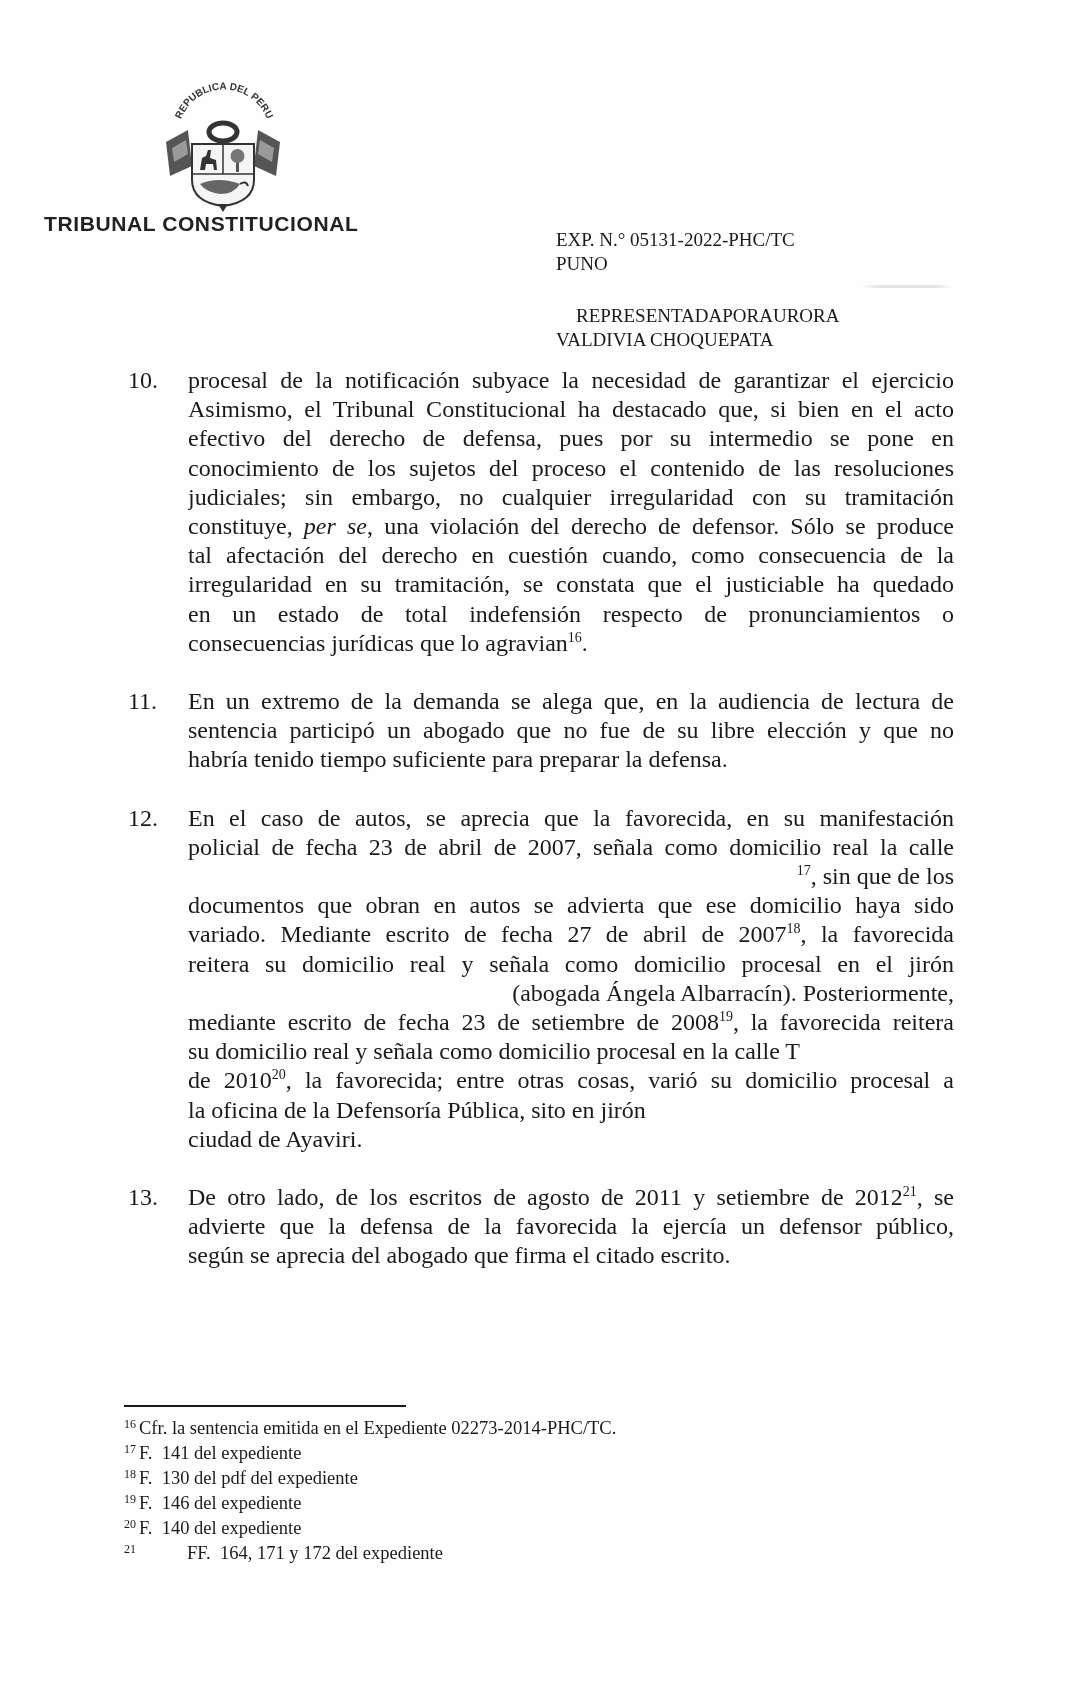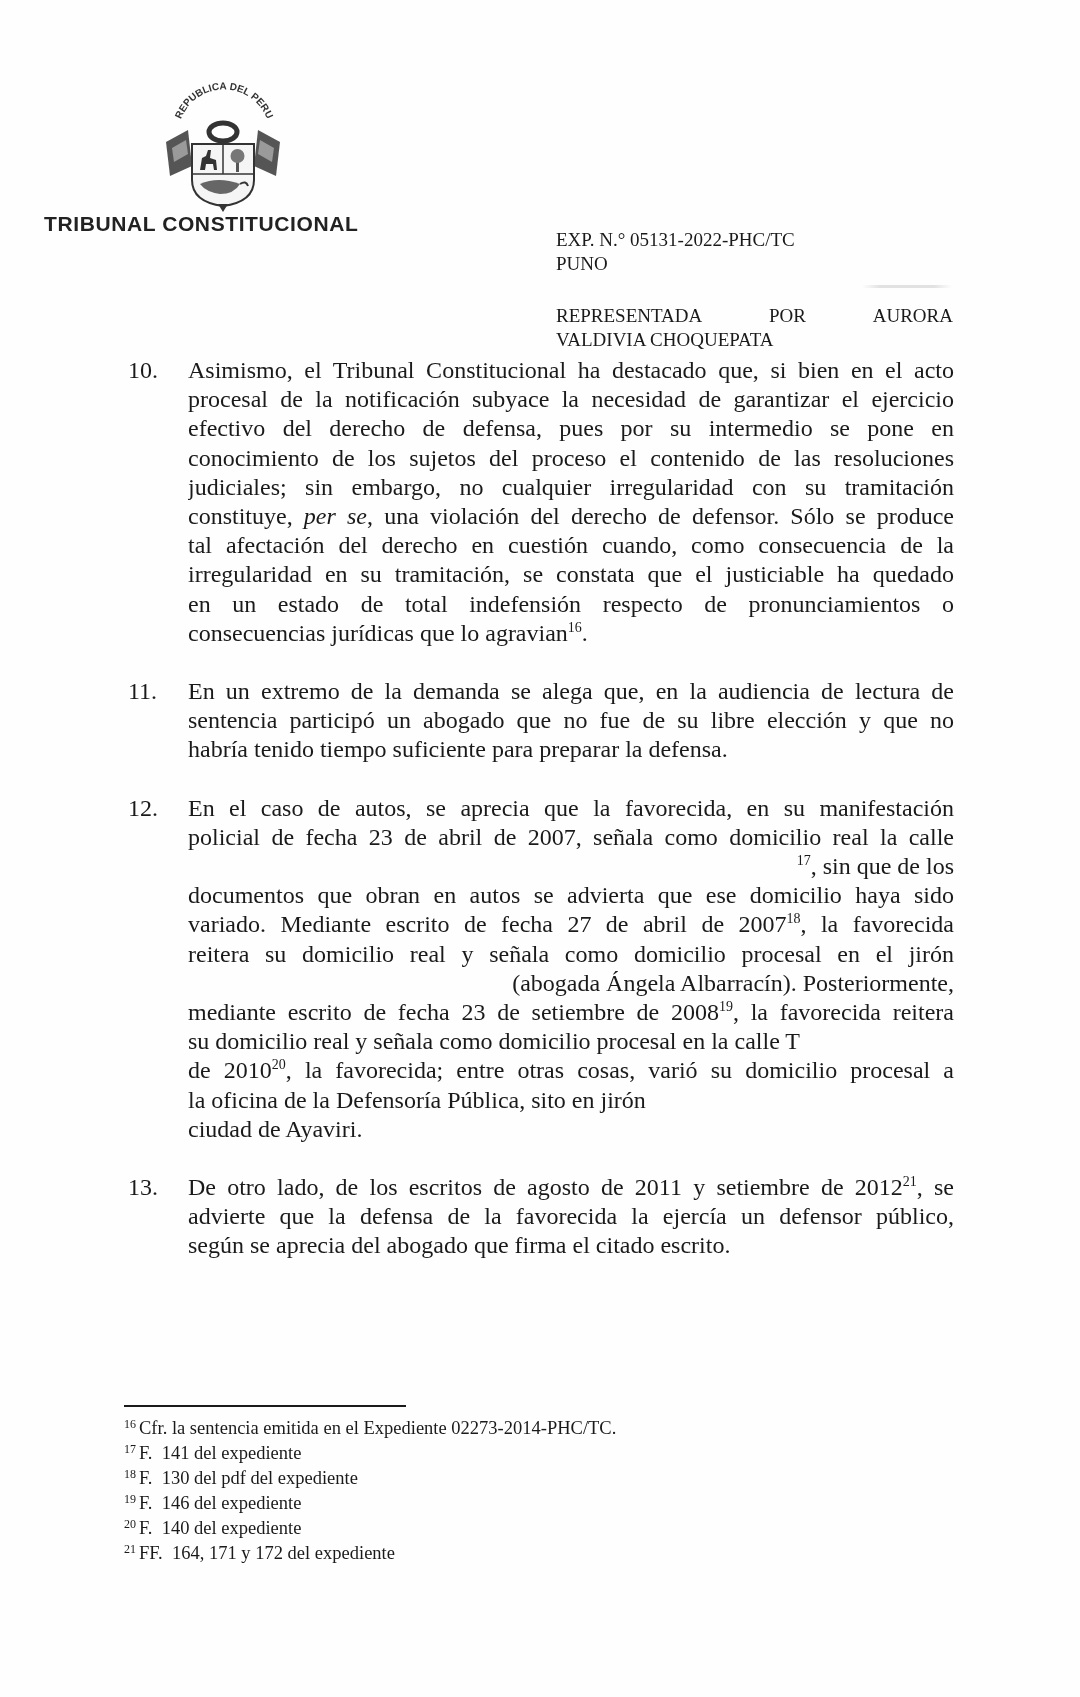--- a/index.html
+++ b/index.html
@@ -80,28 +80,29 @@
     .party-block {
       position: absolute;
       left: 556px;
       top: 304px;
       width: 397px;
       font-size: 19px;
       line-height: 24px;
     }
     .party-line1 {
       display: flex;
-      justify-content: space-between;
+      justify-content: flex-start;
+      margin-left: 20px;
     }
 
     
     .body {
       position: absolute;
       left: 128px;
-      top: 356px;
+      top: 366px;
       width: 826px;
     }
     .para {
       position: relative;
       padding-left: 60px;
       font-size: 24px;
       line-height: 29.2px;
       text-align: justify;
       margin-bottom: 29px;
     }
@@ -210,22 +211,22 @@
       <span>AURORA</span>
     </div>
     <div>VALDIVIA CHOQUEPATA</div>
   </div>
 
   <div class="body">
 
     <div class="para">
       <span class="para-num">10.</span>
       <span class="para-text">
+        <span class="line">procesal de la notificación subyace la necesidad de garantizar el ejercicio</span>
         <span class="line">Asimismo, el Tribunal Constitucional ha destacado que, si bien en el acto</span>
-        <span class="line">procesal de la notificación subyace la necesidad de garantizar el ejercicio</span>
         <span class="line">efectivo del derecho de defensa, pues por su intermedio se pone en</span>
         <span class="line">conocimiento de los sujetos del proceso el contenido de las resoluciones</span>
         <span class="line">judiciales; sin embargo, no cualquier irregularidad con su tramitación</span>
         <span class="line"><span>constituye, </span><em>per se</em><span>, una violación del derecho de defensor. Sólo se produce</span></span>
         <span class="line">tal afectación del derecho en cuestión cuando, como consecuencia de la</span>
         <span class="line">irregularidad en su tramitación, se constata que el justiciable ha quedado</span>
         <span class="line">en un estado de total indefensión respecto de pronunciamientos o</span>
         <span class="line last"><span>consecuencias jurídicas que lo agravian</span><sup class="fn">16</sup><span>.</span></span>
       </span>
     </div>
@@ -267,16 +268,16 @@
     </div>
   </div>
 
   <div class="fn-rule"></div>
   <div class="footnotes">
     <div class="footnote"><sup>16</sup><span>Cfr. la sentencia emitida en el Expediente 02273-2014-PHC/TC.</span></div>
     <div class="footnote"><sup>17</sup><span style="white-space:pre;">F.  141 del expediente</span></div>
     <div class="footnote"><sup>18</sup><span style="white-space:pre;">F.  130 del pdf del expediente</span></div>
     <div class="footnote"><sup>19</sup><span style="white-space:pre;">F.  146 del expediente</span></div>
     <div class="footnote"><sup>20</sup><span style="white-space:pre;">F.  140 del expediente</span></div>
-    <div class="footnote"><sup>21</sup><span style="white-space:pre;">FF.  164, 171 y 172 del expediente</span></div>
+    <div class="footnote"><sup>21</sup><span style="white-space:pre;margin-left:48px;">FF.  164, 171 y 172 del expediente</span></div>
   </div>
 
 </div>
 
 </body></html>

